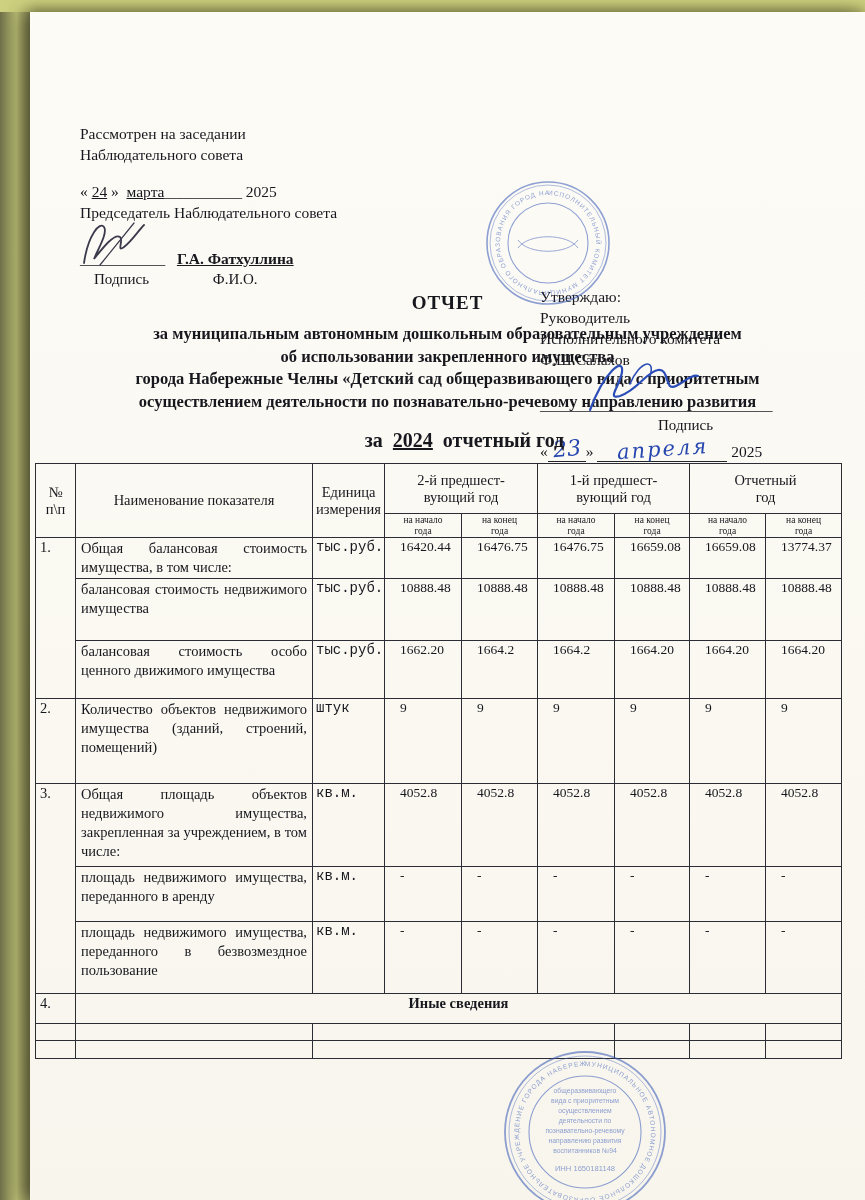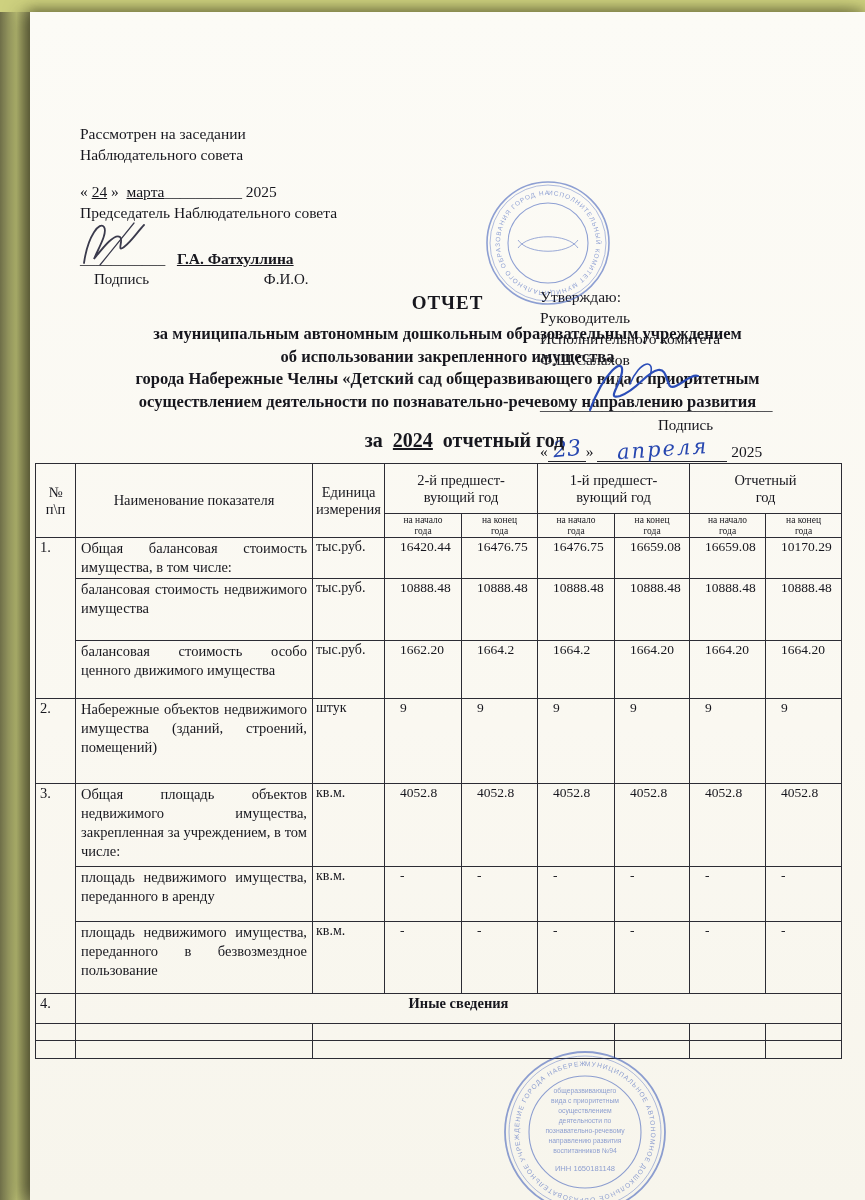--- a/index.html
+++ b/index.html
@@ -44,21 +44,21 @@
   .title-year{font-size:20px;margin-top:16px;padding-left:34px;}
 
   
   .tbl-wrap{left:5px;top:451px;}
   table{border-collapse:collapse;table-layout:fixed;width:806px;background:transparent;}
   th,td{border:1.5px solid #2c2c34;vertical-align:top;padding:1px 3px;overflow:hidden;}
   th{font-weight:normal;text-align:center;vertical-align:middle;font-size:14.5px;line-height:17px;}
   th.sub{font-size:9.5px;line-height:10.5px;padding:1px 1px;}
   td.num{font-size:14.5px;padding-left:4px;}
   td.lbl{text-align:justify;font-size:14.5px;line-height:19px;padding:1px 5px 1px 5px;}
-  td.unit{font-size:14px;}
+  td.unit{font-size:14px;font-family:Liberation Mono, monospace;}
   td.val{font-size:13.5px;padding-left:15px;}
   td.other{font-weight:bold;text-align:center;font-size:14.5px;}
   .sig-rel{position:relative;}
 
   
   .stamp{position:absolute;opacity:.55;pointer-events:none;}
   svg text{font-family:"Liberation Sans","DejaVu Sans",sans-serif;}
 </style>
 </head>
 <body>
@@ -78,21 +78,21 @@
     <div class="fs">Председатель Наблюдательного совета</div>
     <svg class="abs" style="left:-6px;top:92px;width:90px;height:55px;" viewBox="0 0 90 55">
       <path d="M10 48 C14 20 26 6 30 12 C34 18 24 34 20 44 C28 34 40 18 46 22 C50 25 42 38 50 32 C58 26 64 16 70 10" fill="none" stroke="#3a3a4c" stroke-width="1.8" stroke-linecap="round"></path>
       <path d="M26 50 L60 8" fill="none" stroke="#3a3a4c" stroke-width="1.2" stroke-linecap="round"></path>
     </svg>
     <div class="fs name-row" style="margin-top:25px;">
       <span>___________</span>&nbsp;&nbsp;&nbsp;<span class="u" style="font-weight:bold;">Г.А. Фатхуллина</span>
     </div>
     <div class="lbl-row">
       <span style="margin-left:14px;">Подпись</span>
-      <span style="margin-left:111px;">Ф.И.О.</span>
+      <span style="margin-left:60px;">Ф.И.О.</span>
     </div>
   </div>
 
   <div class="abs hdr-right sig-rel">
     <div class="fs">Утверждаю:</div>
     <div class="fs">Руководитель</div>
     <div class="fs">Исполнительного комитета</div>
     <div class="fs">Ф.Ш.Салахов</div>
     <svg class="abs" style="left:40px;top:66px;width:130px;height:70px;z-index:3;" viewBox="0 0 130 70">
       <path d="M10 58 C24 20 44 4 42 20 C40 34 26 48 40 44 C58 38 66 20 78 18 C90 16 84 40 96 34 C104 30 112 22 118 24" fill="none" stroke="#2b4db8" stroke-width="2.2" stroke-linecap="round"></path>
@@ -176,21 +176,21 @@
     <tbody>
       <tr style="height:40px">
         <td rowspan="3" class="num">1.</td>
         <td class="lbl">Общая балансовая стоимость имущества, в том числе:</td>
         <td class="unit">тыс.руб.</td>
         <td class="val">16420.44</td>
         <td class="val">16476.75</td>
         <td class="val">16476.75</td>
         <td class="val">16659.08</td>
         <td class="val">16659.08</td>
-        <td class="val">10170.29</td>
+        <td class="val">13774.37</td>
       </tr>
       <tr style="height:62px">
         <td class="lbl">балансовая стоимость недвижимого имущества</td>
         <td class="unit">тыс.руб.</td>
         <td class="val">10888.48</td>
         <td class="val">10888.48</td>
         <td class="val">10888.48</td>
         <td class="val">10888.48</td>
         <td class="val">10888.48</td>
         <td class="val">10888.48</td>
@@ -200,21 +200,21 @@
         <td class="unit">тыс.руб.</td>
         <td class="val">1662.20</td>
         <td class="val">1664.2</td>
         <td class="val">1664.2</td>
         <td class="val">1664.20</td>
         <td class="val">1664.20</td>
         <td class="val">1664.20</td>
       </tr>
       <tr style="height:85px">
         <td class="num">2.</td>
-        <td class="lbl">Набережные объектов недвижимого имущества (зданий, строений, помещений)</td>
+        <td class="lbl">Количество объектов недвижимого имущества (зданий, строений, помещений)</td>
         <td class="unit">штук</td>
         <td class="val">9</td>
         <td class="val">9</td>
         <td class="val">9</td>
         <td class="val">9</td>
         <td class="val">9</td>
         <td class="val">9</td>
       </tr>
       <tr style="height:83px">
         <td rowspan="3" class="num">3.</td>

